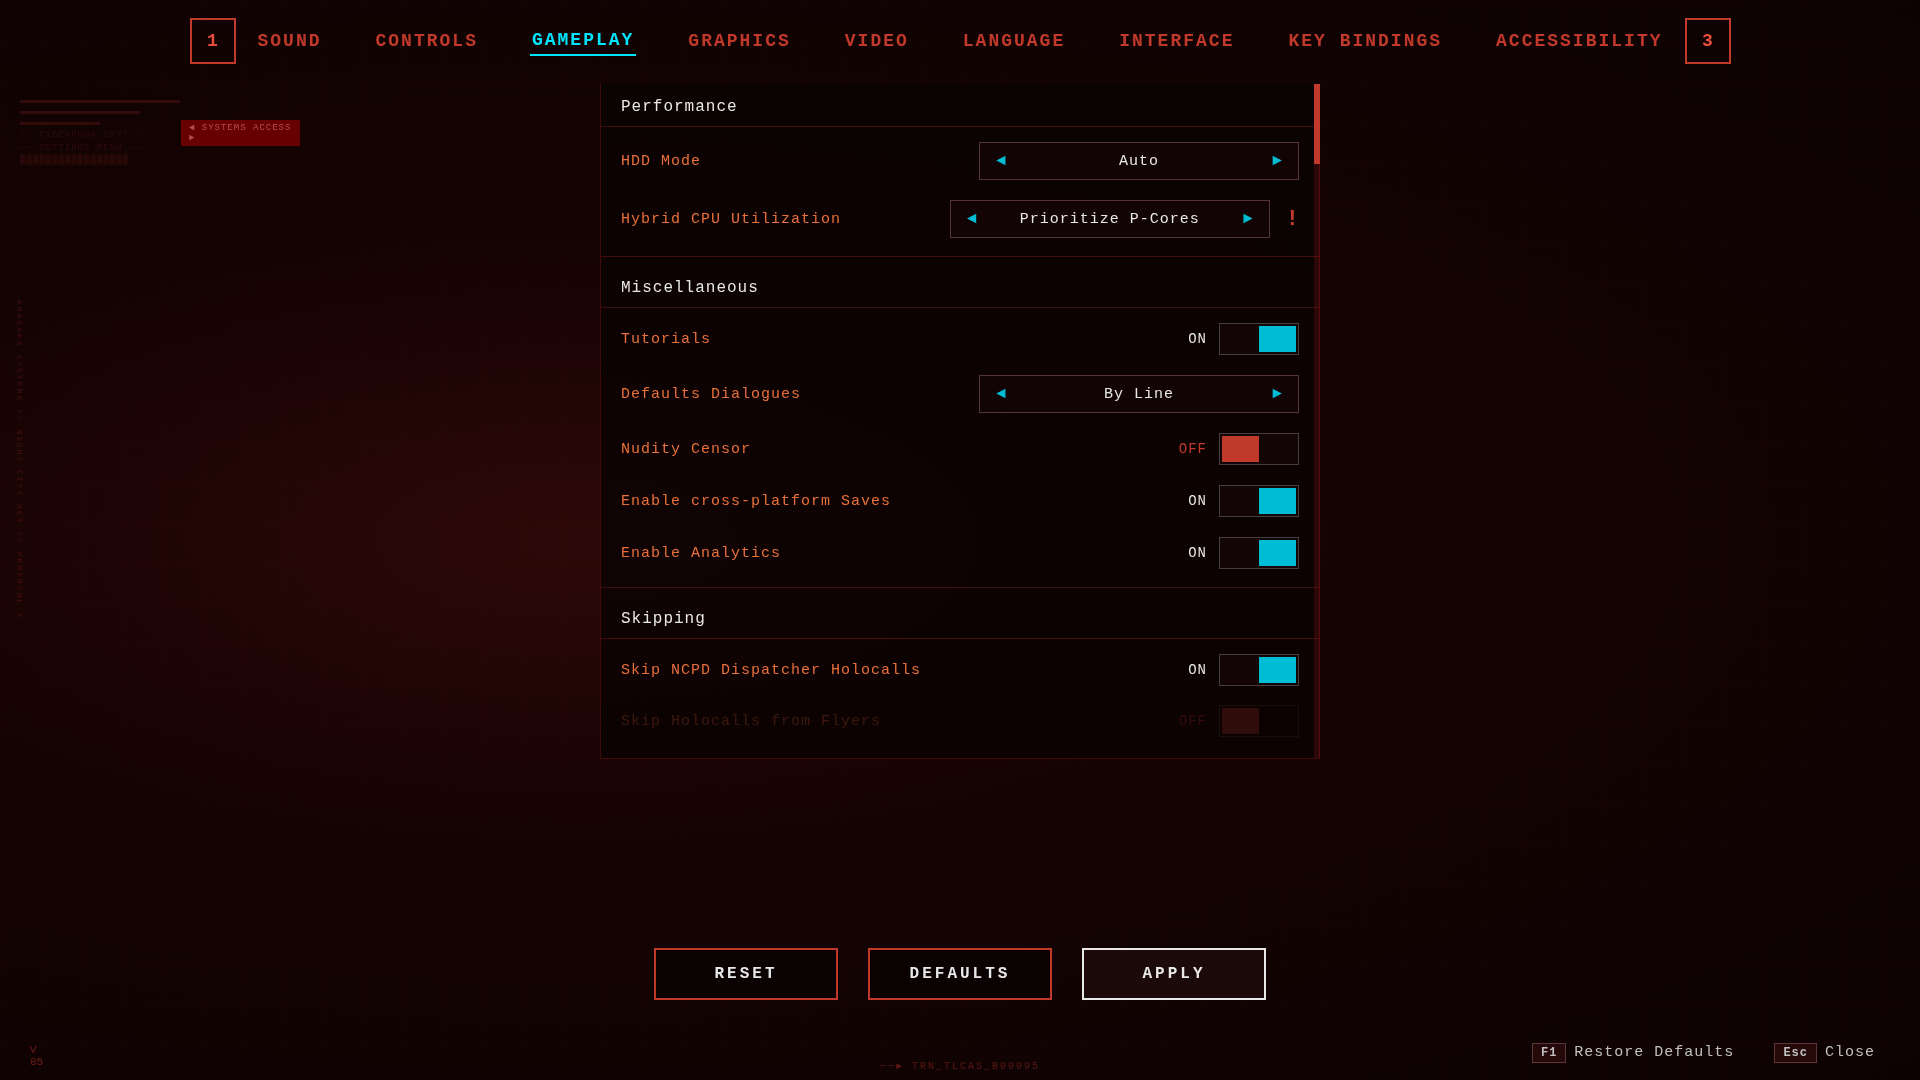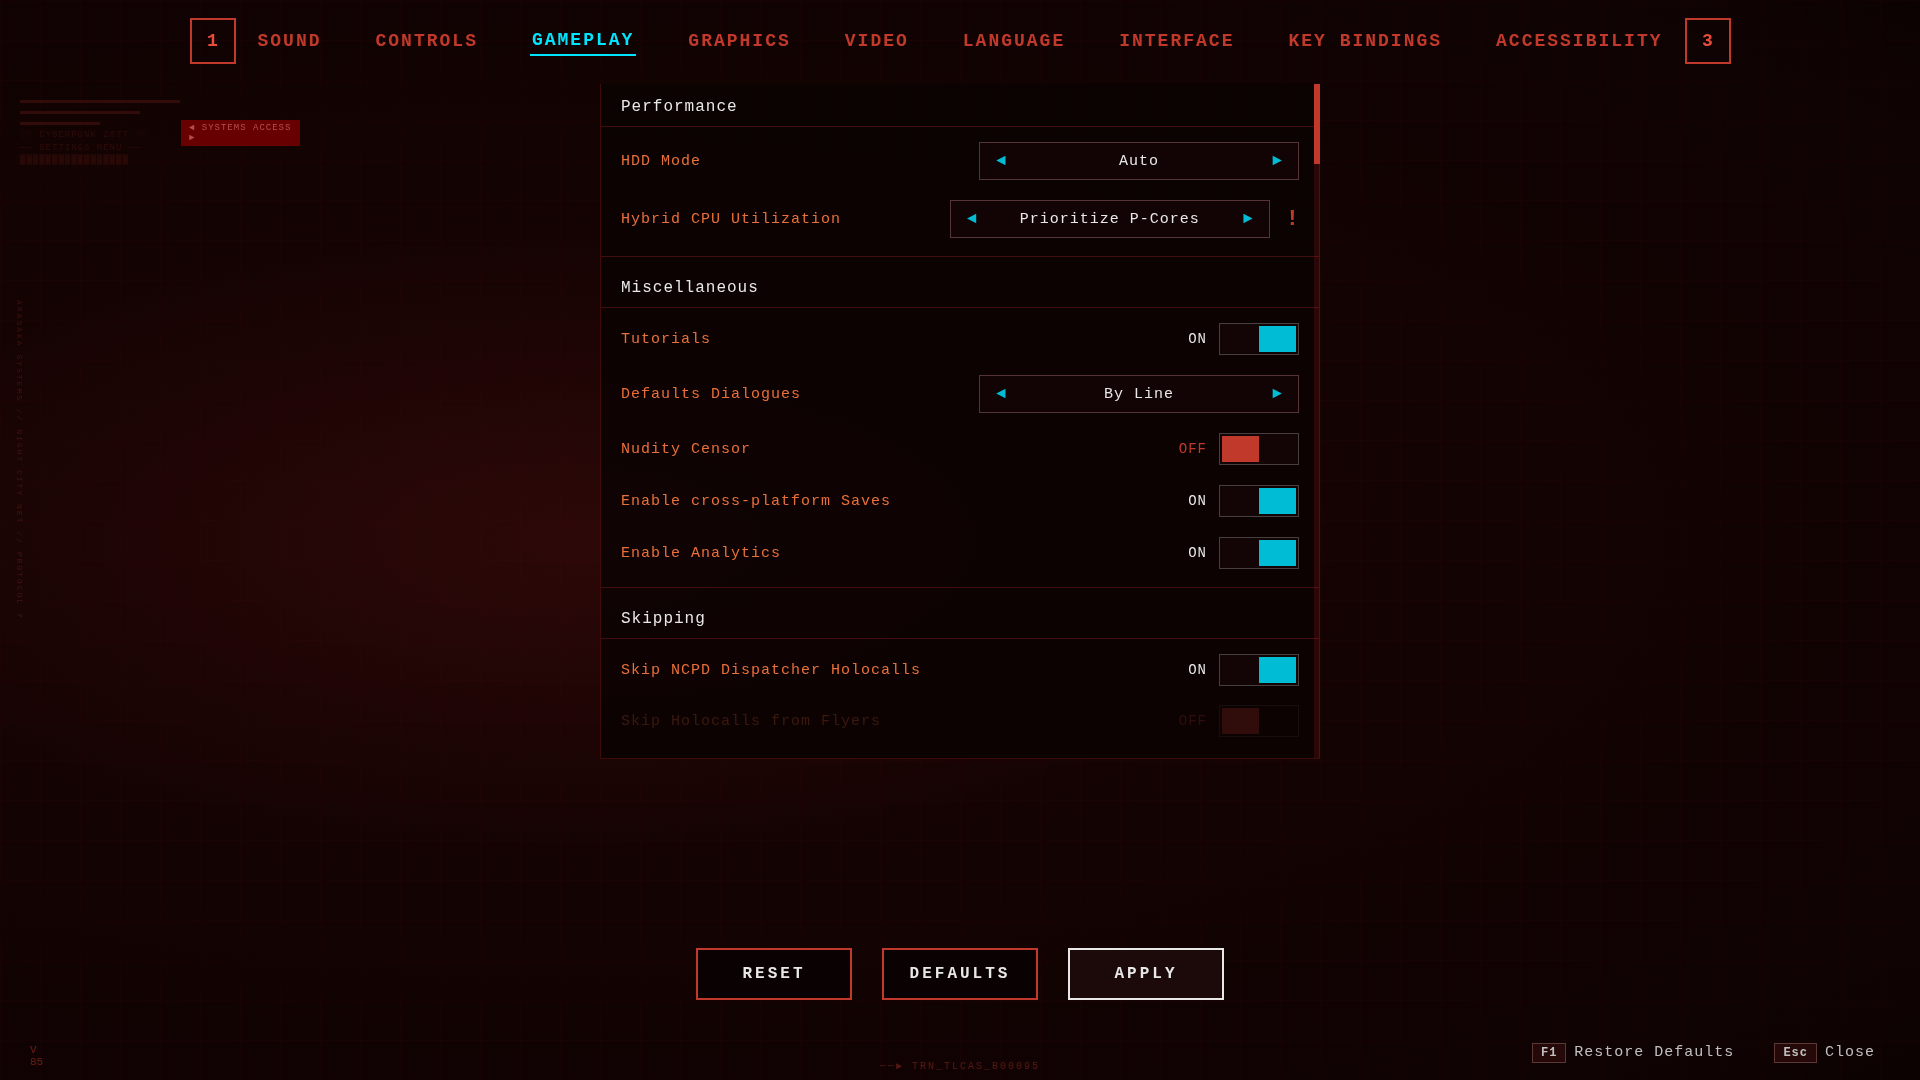--- a/index.html
+++ b/index.html
@@ -316,21 +316,21 @@
       justify-content: center;
       gap: 30px;
       padding: 25px 0 20px;
       position: absolute;
       bottom: 60px;
       left: 0;
       right: 0;
     }
 
     .btn {
-      width: 156px;
+      width: 184px;
       height: 52px;
       border: 2px solid #c0392b;
       background: rgba(10,2,2,0.9);
       color: #e8e8e8;
       font-size: 16px;
       font-weight: bold;
       letter-spacing: 3px;
       cursor: pointer;
       font-family: 'Courier New', monospace;
       display: flex;

